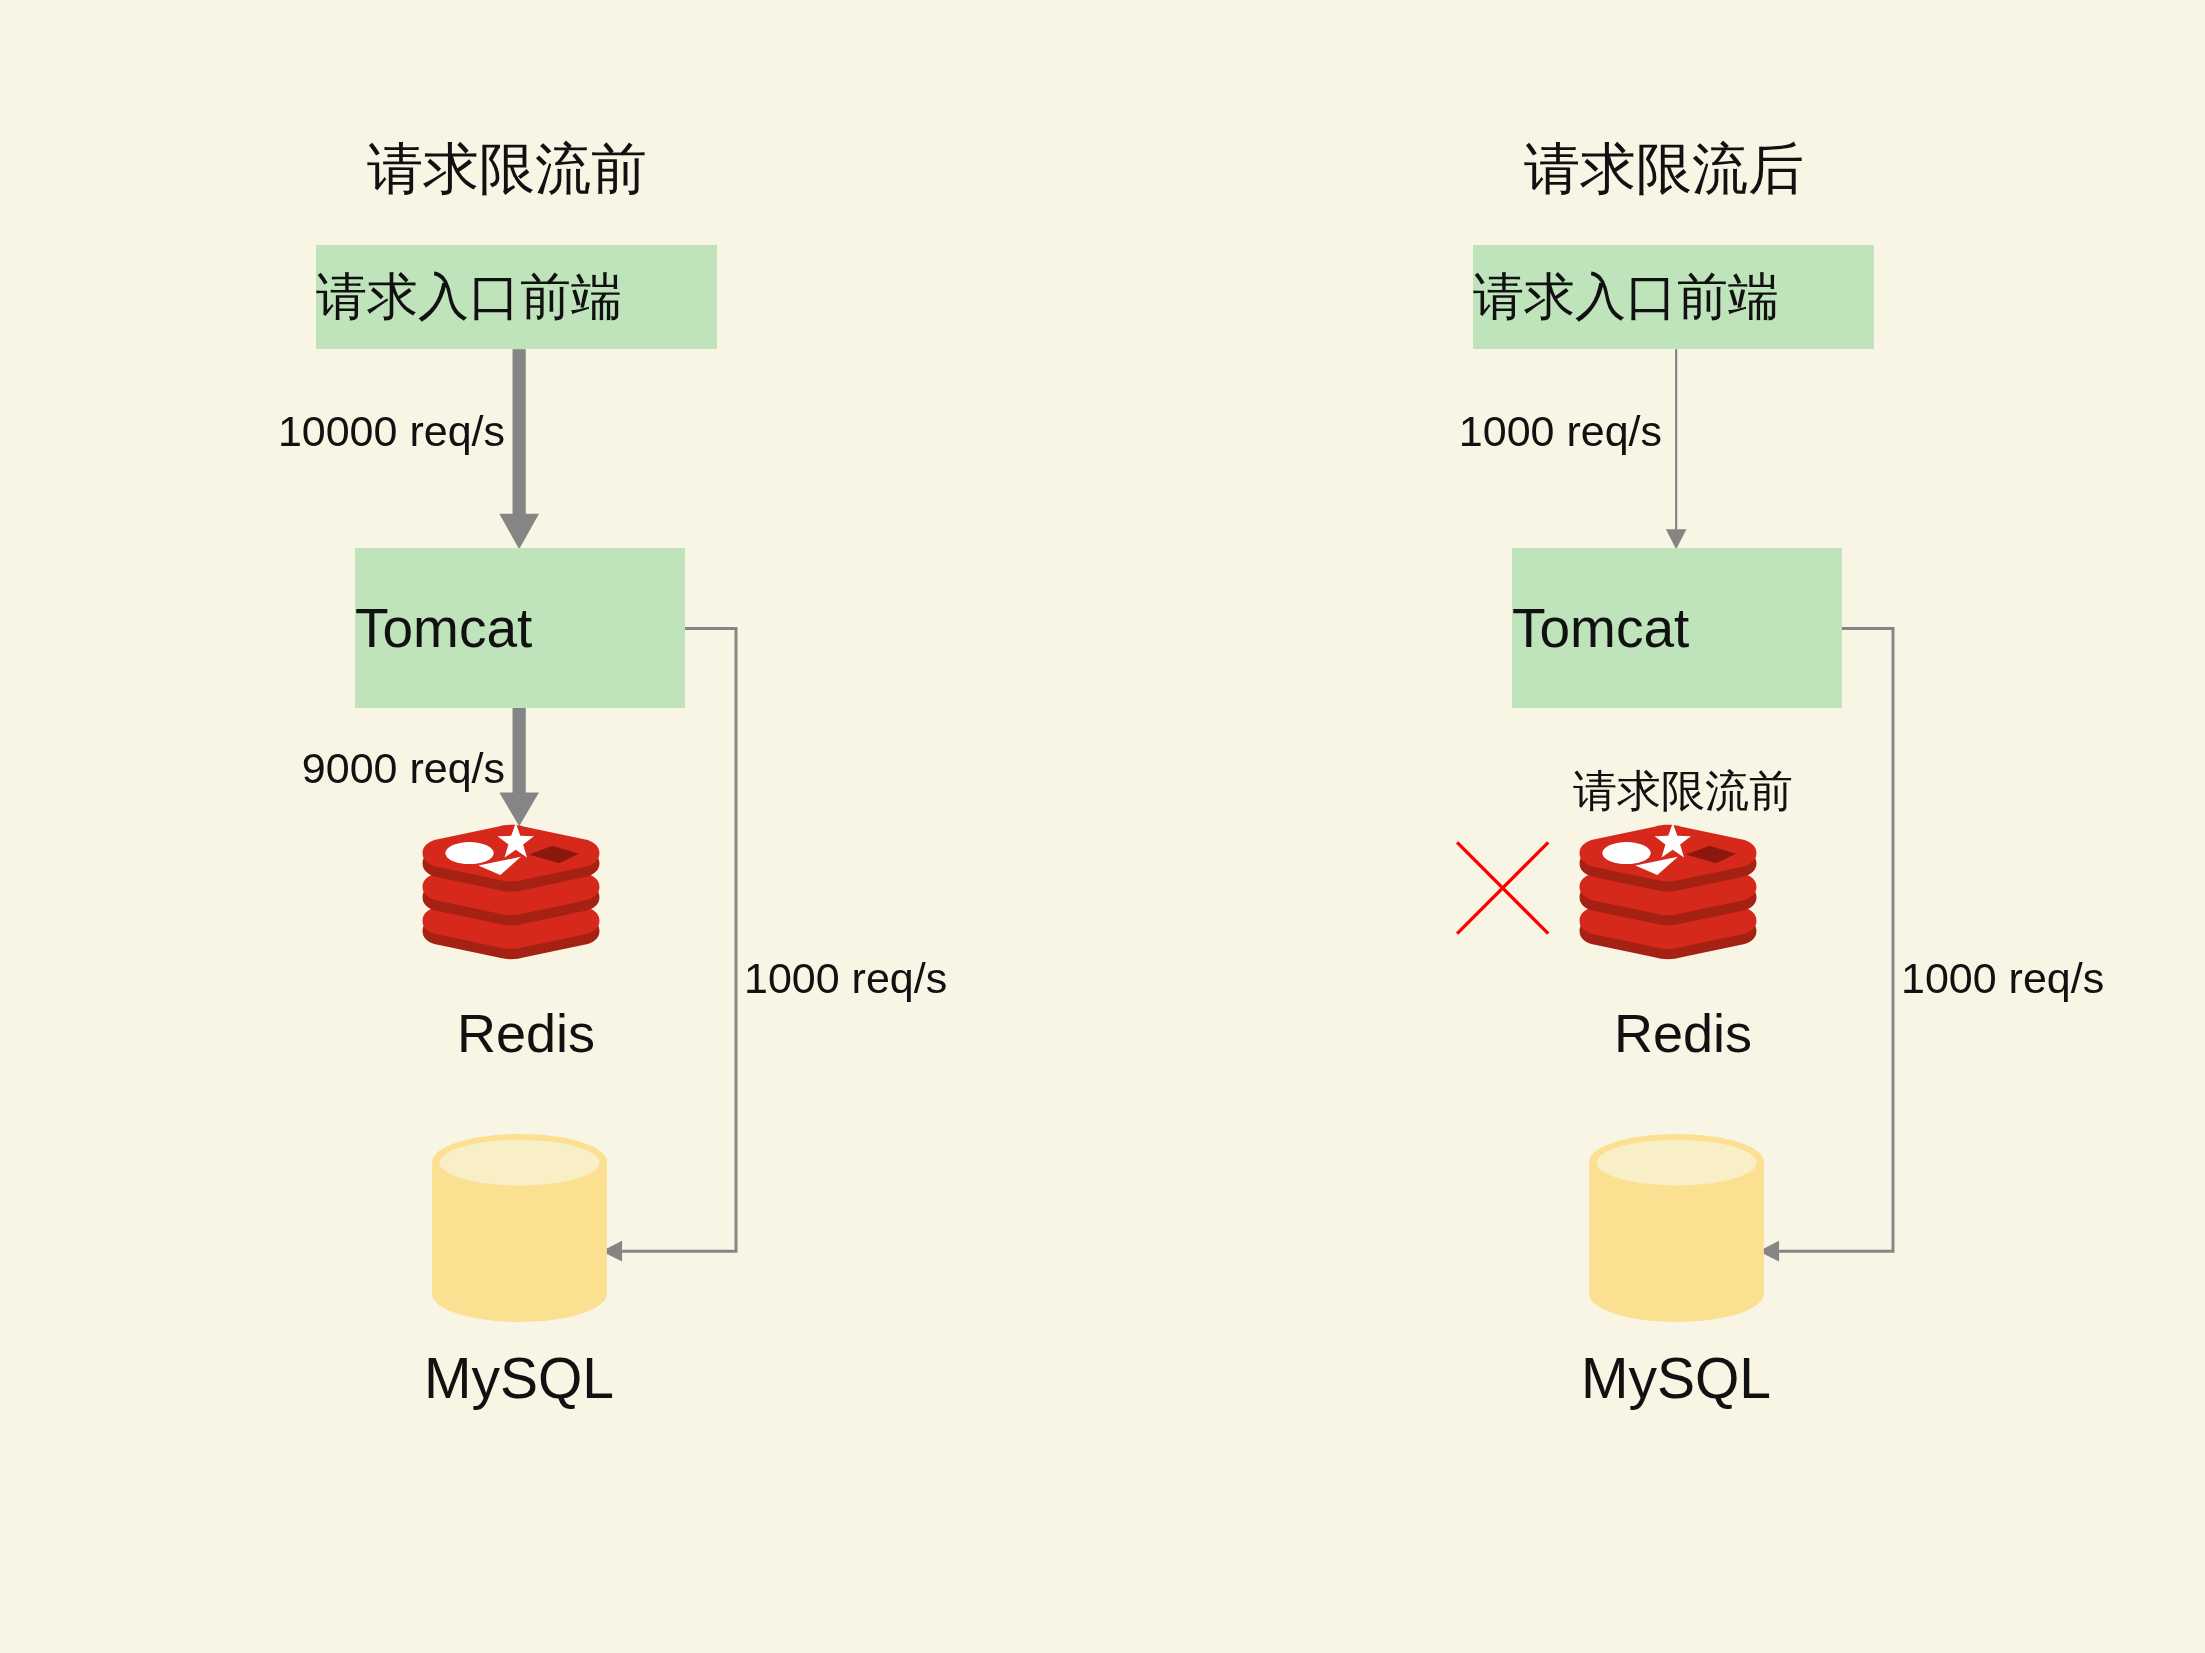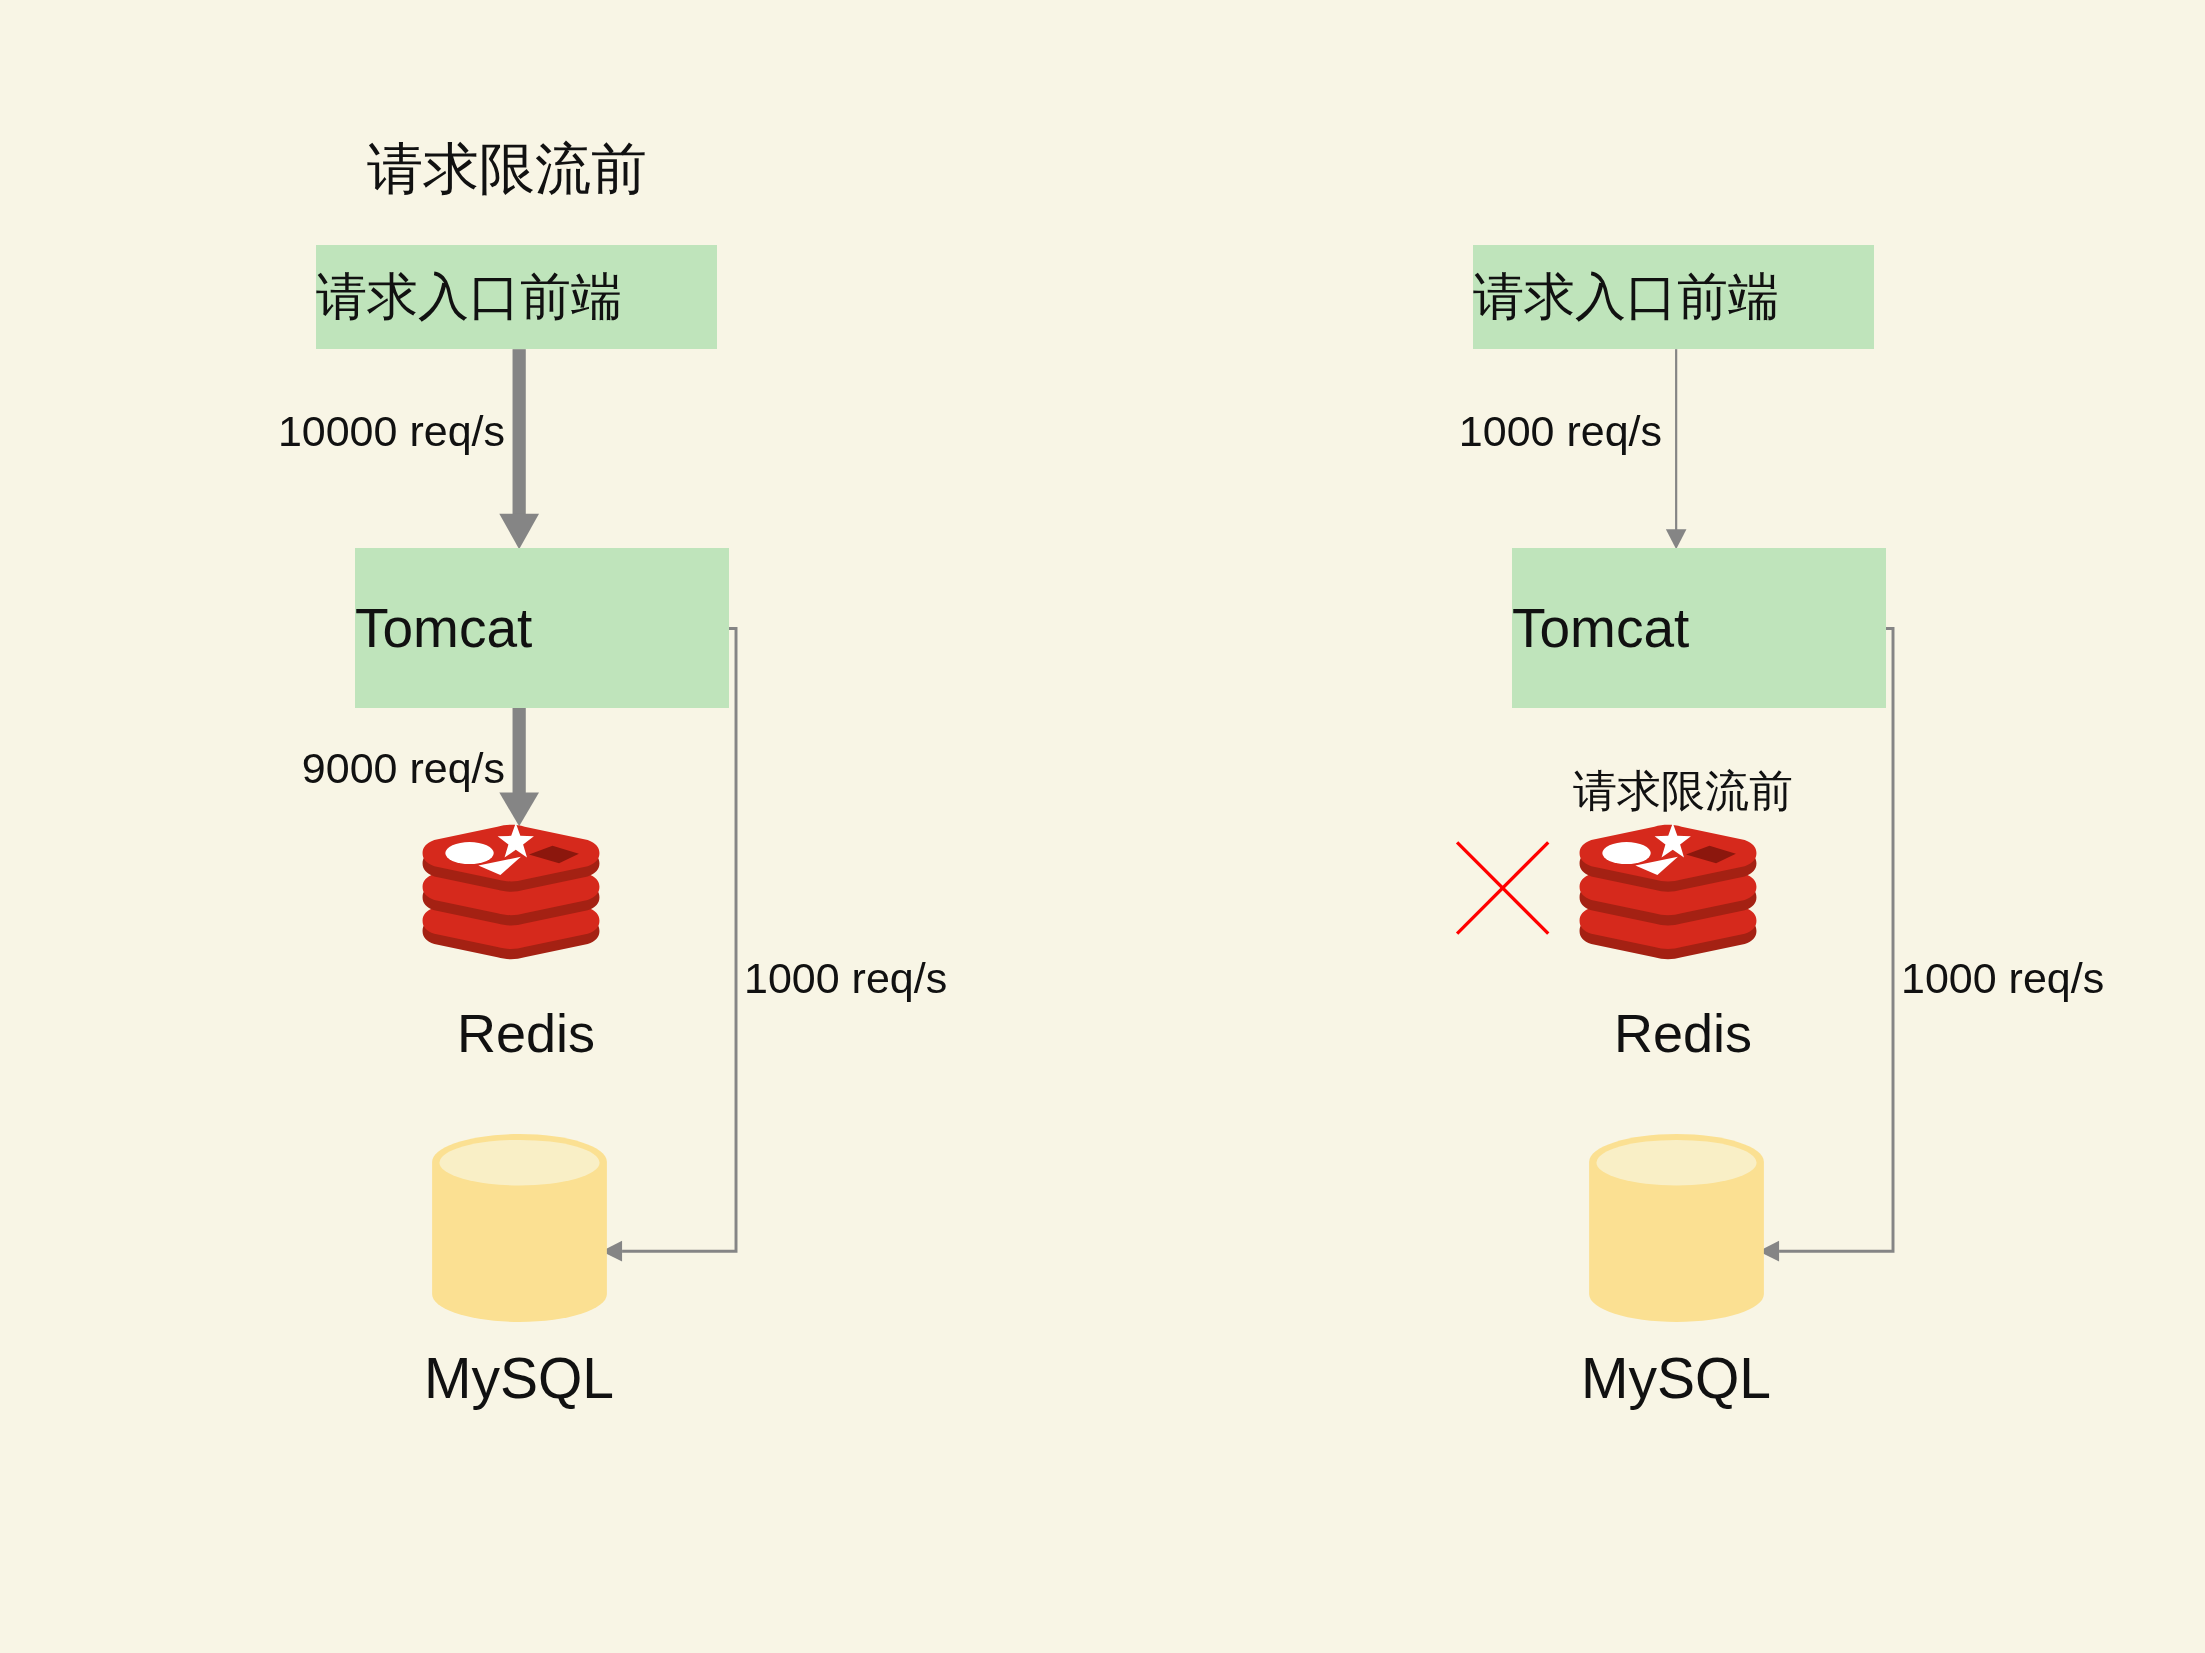--- a/index.html
+++ b/index.html
@@ -33,21 +33,21 @@
     transform:translateX(-50%);
     font-size:56px;line-height:1.1;white-space:nowrap;
     color:var(--text-black);
   }
   .green-box{
     position:absolute;background:var(--box-green);
     display:flex;align-items:center;
     white-space:nowrap;color:var(--text-black);
   }
   .entry-box{left:316px;top:245px;width:401px;height:104px;font-size:51px;}
-  .tomcat-box{left:355px;top:548px;width:374px;height:160px;font-size:55px;}
+  .tomcat-box{left:355px;top:548px;width:330px;height:160px;font-size:55px;}
 
   .rate-label{
     position:absolute;font-size:43px;line-height:1;
     white-space:nowrap;color:var(--text-black);
   }
   .entry-rate{right:598px;top:410px;}
   .redis-rate{right:598px;top:747px;}
   .mysql-rate{left:744px;top:957px;}
 
   .cache-down{
@@ -144,20 +144,21 @@
     <svg class="icon-svg mysql-pos" width="175" height="188" viewBox="0 0 238 256">
       <use href="#mysql-cylinder"></use>
     </svg>
     <div class="node-label mysql-name">MySQL</div>
 
     <div class="rate-label mysql-rate">1000 req/s</div>
   </section>
 
   <section class="panel" id="panel-after">
 
+    <div class="panel-title">请求限流后</div>
 
     <div class="green-box entry-box">
       <span>请求入口前端</span>
     </div>
 
     <svg class="overlay" width="1103" height="1654" viewBox="0 0 1500 2250">
       <g>
         <line class="stroke-gray" stroke-width="3" x1="706" y1="475" x2="706" y2="722"></line>
         <polygon class="fill-gray" points="692,720 720,720 706,747"></polygon>
       </g>

